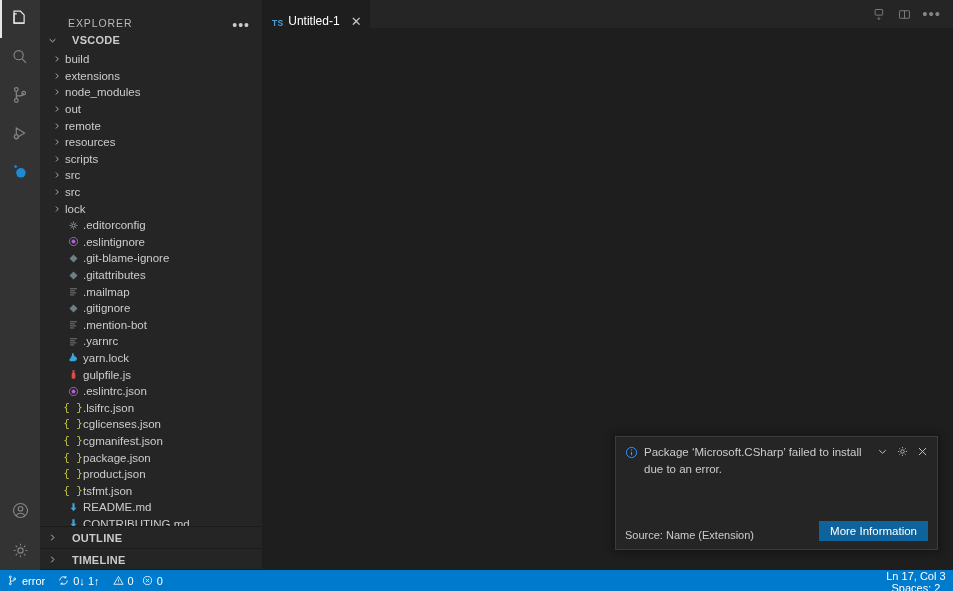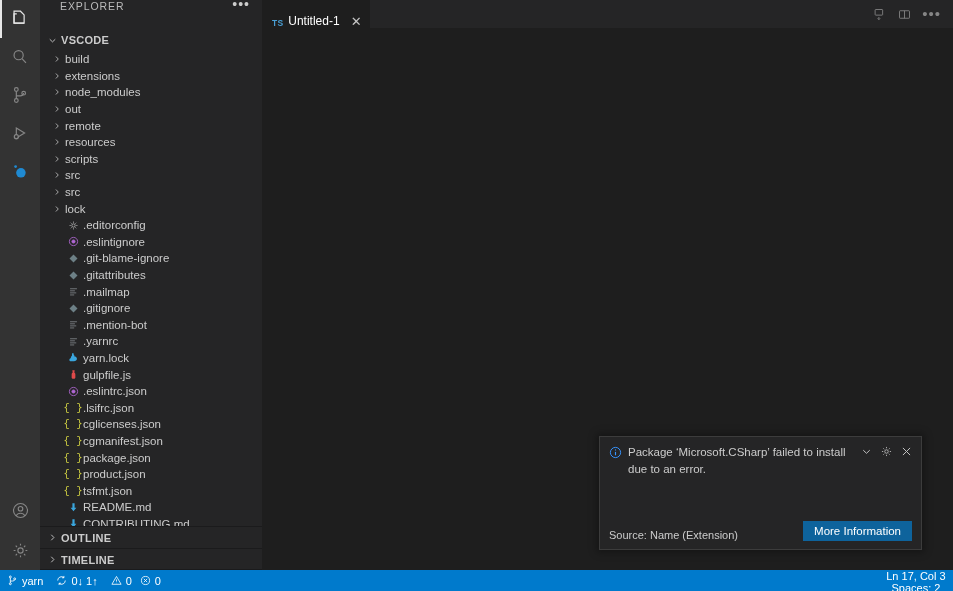--- a/index.html
+++ b/index.html
@@ -35,31 +35,31 @@
   .act-item svg { display: block; }
   .act-bottom .act-item { height: 40px; }
 
   
   #sidebar {
     width: 222px; background: #252526; flex: none;
     display: flex; flex-direction: column; min-height: 0;
     position: relative;
   }
   #sidebar-header {
-    height: 29px; display: flex; align-items: flex-start;
-    padding: 0 8px 0 20px; flex: none;
+    height: 29px; display: flex; align-items: flex-end;
+    padding: 0 8px 0 20px; flex: none; margin-left: 8px;
   }
   #sidebar-title {
     font-size: 10.5px; letter-spacing: .9px; color: #bbbbbb;
     text-transform: uppercase; font-weight: 400; flex: 1;
   }
   .dots-icon { color: #cccccc; font-size: 14px; line-height: 8px; letter-spacing: 1px; cursor: pointer; padding: 0 4px;}
 
   .section-header {
-    height: 22px; display: flex; align-items: center; gap: 3px;
+    height: 22px; display: flex; align-items: center; gap: 14px;
     padding-left: 6px; color: #cccccc;
     font-size: 11px; font-weight: 700; letter-spacing: .3px;
     cursor: pointer; flex: none;
   }
   .section-header .twisty { width: 12px; display:flex; align-items:center; justify-content:center; }
   .collapsed-section { border-top: 1px solid #1b1b1c; }
 
   #file-tree {
     flex: 1; overflow: hidden; position: relative;
   }
@@ -89,21 +89,21 @@
   .tab .ts-badge {
     font-size: 8.5px; font-weight: 700; color: #4a9fd4; letter-spacing: .2px;
   }
   .tab .tab-close { color: #c5c5c5; font-size: 13px; line-height: 1; margin-left: 6px; }
   #tab-actions { margin-left: auto; display: flex; align-items: center; gap: 10px; padding-right: 12px; color: #858585; }
   #tab-actions .ti { cursor: pointer; display: flex; align-items: center; }
   #editor-surface { flex: 1; background: #1e1e1e; position: relative; }
 
   
   #notification {
-    position: absolute; right: 31px; bottom: 20px;
+    position: absolute; right: 15px; bottom: 20px;
     width: 323px; background: #252526;
     border: 1px solid #3c3c3c;
     box-shadow: 0 0 8px 2px rgba(0,0,0,.36);
     display: flex; flex-direction: column;
     z-index: 30;
   }
   #notif-main { display: flex; padding: 7px 8px 4px 9px; gap: 6px; }
   #notif-info-icon { flex: none; margin-top: 1px; }
   #notif-message { flex: 1; font-size: 11.5px; color: #cccccc; line-height: 1.42; padding-right: 2px; }
   #notif-toolbar { display: flex; align-items: flex-start; gap: 7px; color: #c5c5c5; flex: none; padding-top: 1px; }
@@ -559,21 +559,21 @@
     <div id="status-left">
       <div class="sb-item">
         <span>
           <svg width="13" height="13" viewBox="0 0 24 24" fill="none" stroke="currentColor" stroke-width="1.6">
             <circle cx="8" cy="5.5" r="1.8"></circle>
               <circle cx="8" cy="18" r="1.8"></circle>
               <circle cx="16" cy="9" r="1.8"></circle>
             <path d="M8 7.3v8.9M8 13h4.2a3.8 3.8 0 0 0 3.8-2.4"></path>
           </svg>
         </span>
-        <span>yarn</span>
+        <span>error</span>
       </div>
       <div class="sb-item">
         <span>
           <svg width="13" height="13" viewBox="0 0 24 24" fill="none" stroke="currentColor" stroke-width="1.6">
             <path d="M5 12a7 7 0 0 1 11.7-5.2M19 12a7 7 0 0 1-11.7 5.2"></path>
             <path d="M16.4 3.6v3.4h-3.4M7.6 20.4V17h3.4"></path>
           </svg>
         </span>
         <span>0↓ 1↑</span>
       </div>

